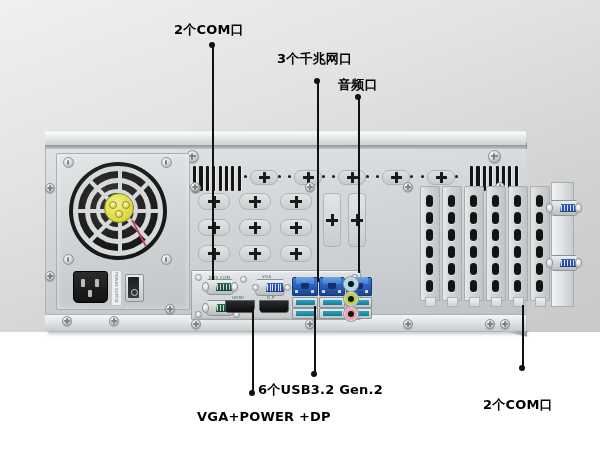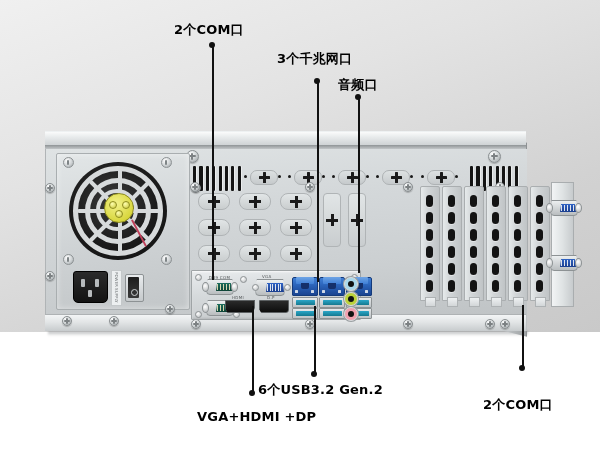--- a/index.html
+++ b/index.html
@@ -644,17 +644,17 @@
 <div class="callout-label" style="left:338px;top:76px;">音频口</div>
 <div class="leader-line" style="left:358px;top:97px;height:176px;"></div>
 <div class="leader-dot" style="left:355px;top:94px;"></div>
 
 <div class="leader-line" style="left:314px;top:306px;height:68px;"></div>
 <div class="leader-dot" style="left:311px;top:371px;"></div>
 <div class="callout-label" style="left:258px;top:381px;">6个USB3.2 Gen.2</div>
 
 <div class="leader-line" style="left:252px;top:306px;height:87px;"></div>
 <div class="leader-dot" style="left:249px;top:390px;"></div>
-<div class="callout-label" style="left:197px;top:409px;">VGA+HDMI +DP</div>
+<div class="callout-label" style="left:197px;top:409px;">VGA+POWER +DP</div>
 
 <div class="leader-line" style="left:522px;top:305px;height:63px;"></div>
 <div class="leader-dot" style="left:519px;top:365px;"></div>
 <div class="callout-label" style="left:483px;top:396px;">2个COM口</div>
 
 </body></html>

